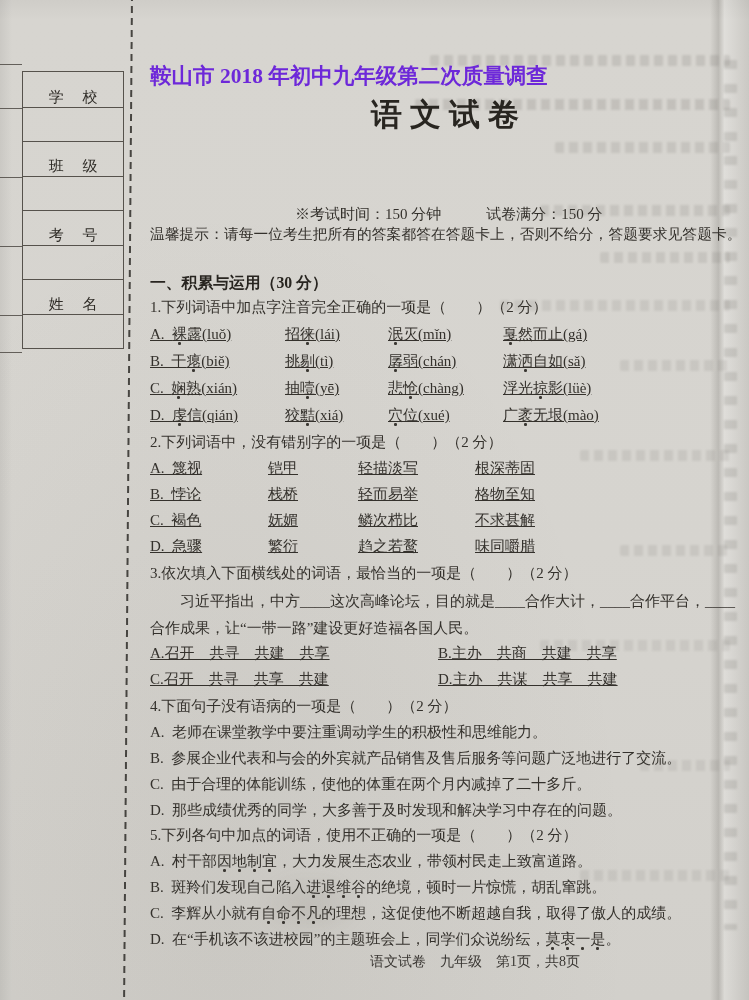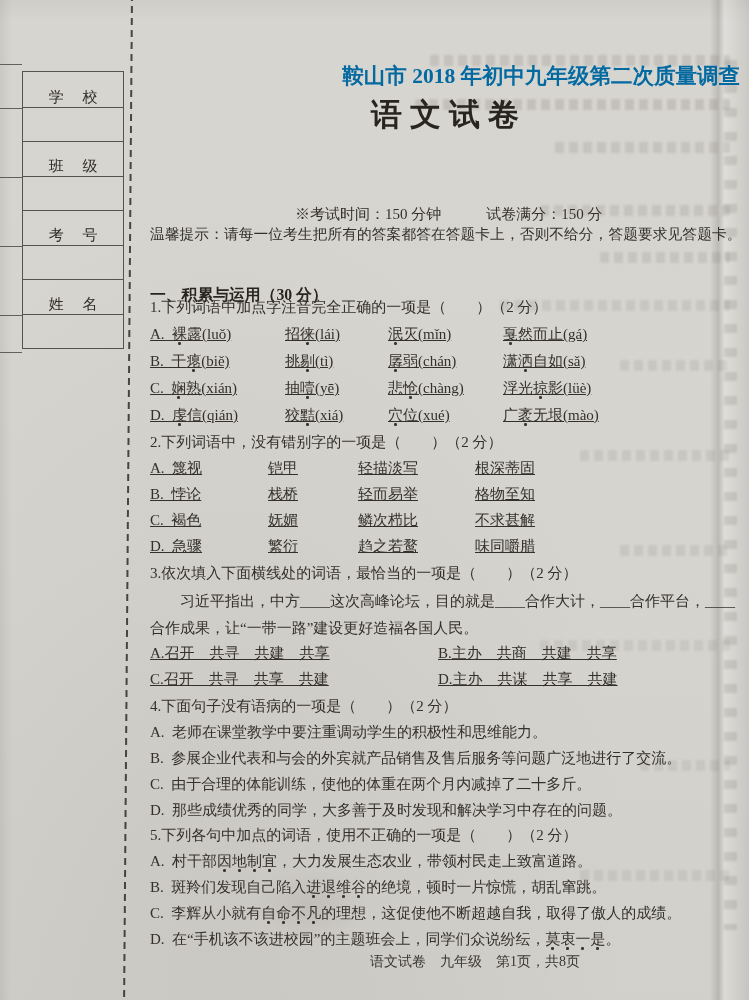--- a/index.html
+++ b/index.html
@@ -26,27 +26,27 @@
   
   #sb-table{left:22px;top:71px;width:100px;height:276px;border:1.2px solid #56524c;
     display:grid;grid-template-rows:repeat(8,1fr);}
   .sb-cell{border-top:1px solid #56524c;display:flex;align-items:flex-end;justify-content:center;}
   .sb-cell:first-child{border-top:none;}
   .sb-label{font-size:15px;color:#2f2c27;letter-spacing:1.25em;margin-right:-1.25em;white-space:pre;}
   .sb-left-line{left:0;height:1px;background:#56524c;width:22px;opacity:0.9;}
   
   #content{left:150px;top:0;width:590px;height:1000px;}
   .line{position:absolute;white-space:pre;font-size:15px;line-height:21px;color:#34312c;}
-  .t1{top:66px;left:0;width:100%;text-align:right;font-weight:bold;font-size:21.5px;color:#0369a1;}
+  .t1{top:66px;left:0;width:100%;text-align:left;font-weight:bold;font-size:21.5px;color:#6d28d9;}
   .t2{top:104px;left:0;width:100%;text-align:center;font-weight:bold;font-size:31px;letter-spacing:8px;text-indent:8px;color:#282520;}
   .info{top:183px;left:130px;font-size:15px;}
   .info span{white-space:pre;}
   .info .gap{display:inline-block;width:45px;}
   .notice{top:224px;left:0;font-size:14.7px;letter-spacing:0.1px;}
-  .sec{top:272px;left:0;font-weight:bold;font-size:15.8px;color:#282520;margin-top:12px;}
+  .sec{top:272px;left:0;font-weight:bold;font-size:15.8px;color:#282520;}
   .row{position:absolute;left:0;width:100%;height:27px;}
   .cell{position:absolute;top:0;white-space:pre;font-size:15px;color:#34312c;text-decoration:underline;}
   .para{position:absolute;left:0;width:100%;font-size:15px;line-height:26.5px;text-indent:2em;white-space:normal;color:#34312c;}
   .dot{background-image:radial-gradient(circle,#3b3833 1.25px,rgba(0,0,0,0) 1.8px);
     background-size:1em 5px;background-repeat:repeat-x;background-position:0 100%;padding-bottom:4px;}
   .footer{top:951px;left:0;width:100%;text-align:center;font-size:14px;color:#3a3733;padding-left:30px;}
   
   .smudge{position:absolute;height:11px;border-radius:2px;filter:blur(1.3px);
     background:repeating-linear-gradient(90deg,rgba(104,100,93,0.30) 0 9px,rgba(0,0,0,0) 9px 14px);}
   #vstrip{position:absolute;left:724px;top:60px;width:13px;height:870px;filter:blur(1.2px);opacity:0.55;

